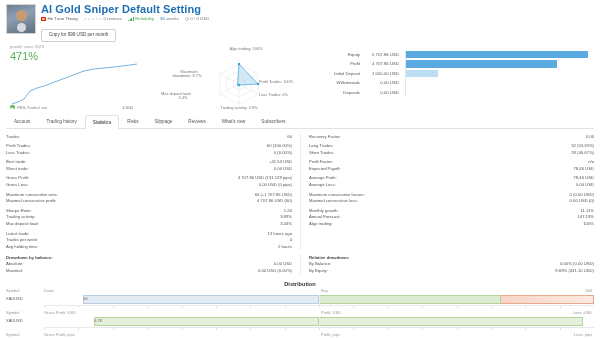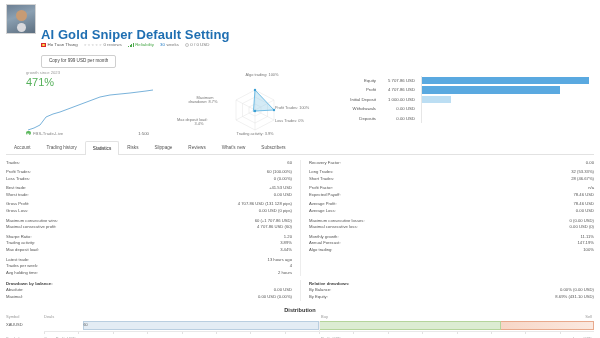--- a/index.html
+++ b/index.html
@@ -20,22 +20,22 @@
     border: 1px solid #d4d4d4; position: relative; overflow: hidden;
   }
   .avatar::after {
     content: ""; position: absolute; left: 9px; top: 5px;
     width: 11px; height: 11px; border-radius: 50%;
     background: #c79b74;
     box-shadow: 0 12px 0 -1px #d9d9dd;
   }
   .head-main { flex: 1; min-width: 0; }
   .sig-title {
-    font-size: 13px; font-weight: bold; color: #1f6fb2;
-    line-height: 10px; letter-spacing: .1px; margin-top: 26px;
+    font-size: 11px; font-weight: bold; color: #1f6fb2;
+    line-height: 10px; letter-spacing: .1px;
   }
   .meta-row {
     display: flex; align-items: center; gap: 6px;
     margin-top: 2px; font-size: 4.4px; color: #777; line-height: 6px;
   }
   .meta-item { display: flex; align-items: center; gap: 1.5px; white-space: nowrap; }
   .flag-icon {
     width: 5px; height: 3.5px; background: #d8262c; position: relative; flex: 0 0 5px;
   }
   .flag-icon::after {
@@ -59,21 +59,21 @@
   }
   .copy-btn {
     margin-top: 3px; display: inline-block;
     border: 1px solid #cfcfcf; border-radius: 2px;
     background: #fff; padding: 2.5px 7px;
     font-size: 4.6px; color: #444; line-height: 6px;
   }
 
   
   .chart-row { display: flex; margin-top: 2px; padding: 0 4px; }
-  .growth-box { width: 155px; position: relative; height: 68px; padding-left: 6px; margin-left: 16px; }
+  .growth-box { width: 155px; position: relative; height: 68px; padding-left: 6px; }
   .growth-label { font-size: 4.2px; color: #999; line-height: 6px; }
   .growth-pct { font-size: 11px; color: #55b05a; line-height: 13px; font-weight: normal; }
   .growth-svg { position: absolute; left: 0; top: 14px; }
   .broker-row {
     position: absolute; left: 6px; bottom: 2px; right: 4px;
     display: flex; align-items: center; font-size: 4.3px; color: #888;
   }
   .broker-dot {
     width: 4.5px; height: 4.5px; border-radius: 50%; background: #5cb85c;
     margin-right: 2.5px; position: relative; flex: 0 0 4.5px;

